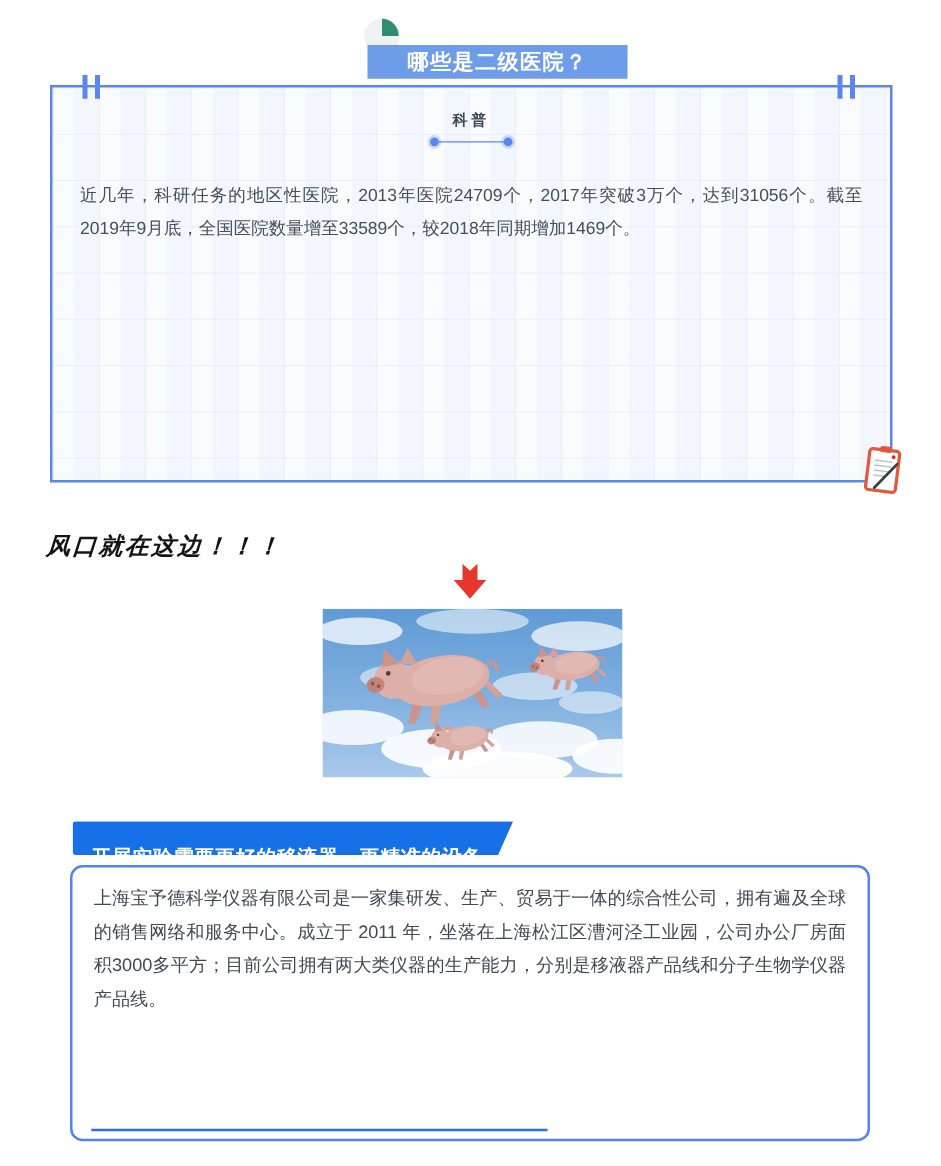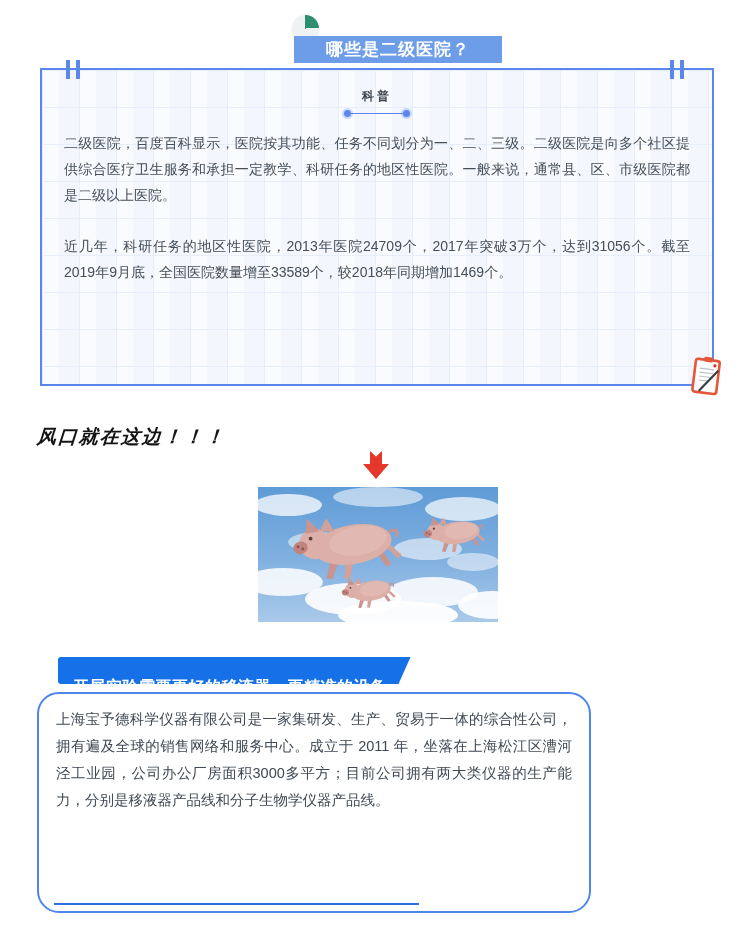--- a/index.html
+++ b/index.html
@@ -79,22 +79,22 @@
 
   
   .ribbon {
     position:absolute; left:58px; top:657px; height:27px; line-height:27px;
     background:#1670e8; color:#ffffff; font-size:16px; font-weight:bold;
     padding:16px 24px 0 15px; letter-spacing:.5px; white-space:nowrap;
     clip-path:polygon(0 0, 100% 0, calc(100% - 12px) 100%, 0 100%);
     border-radius:3px 0 0 3px;
   }
   .bottom-box {
-    position:absolute; left:37px; top:692px; width:554px; height:221px;
-    border:2px solid #4f86ec; border-radius:22px; background:#ffffff;
+    position:absolute; left:56px; top:692px; width:640px; height:221px;
+    border:2px solid #4f86ec; border-radius:10px; background:#ffffff;
   }
   .bottom-box p {
     margin:12px 17px 0; font-size:14.5px; line-height:27px; color:#3f4853;
     text-align:justify;
   }
   .logo-wrap { width:212px; margin:2px auto 0; }
   .bottom-underline {
     position:absolute; left:15px; bottom:6px; width:365px; height:0;
     border-top:2px solid #2f6fe0;
   }
@@ -114,21 +114,20 @@
       <span></span>
       <span></span>
     </div>
 
   <div class="kb-heading">科普</div>
   <div class="kb-underline">
       <i class="l"></i>
       <i class="r"></i>
     </div>
 
-  <p class="p1">二级医院，百度百科显示，医院按其功能、任务不同划分为一、二、三级。二级医院是向多个社区提供综合医疗卫生服务和承担一定教学、科研任务的地区性医院。一般来说，通常县、区、市级医院都是二级以上医院。</p>
   <p class="p2">近几年，科研任务的地区性医院，2013年医院24709个，2017年突破3万个，达到31056个。截至2019年9月底，全国医院数量增至33589个，较2018年同期增加1469个。</p>
 
   <svg class="clipboard-icon" width="34" height="46" viewBox="0 0 34 46">
     <g transform="rotate(7 17 23)">
       <rect x="4" y="6" width="24" height="33" rx="2.5" fill="#ffffff" stroke="#e4573a" stroke-width="2.6"></rect>
       <rect x="12" y="3" width="9" height="5" rx="1.5" fill="#e4573a"></rect>
       <circle cx="23.5" cy="11" r="1.6" fill="#d93025"></circle>
       <line x1="9" y1="15" x2="23" y2="15" stroke="#b9c2cc" stroke-width="1.2"></line>
       <line x1="9" y1="19" x2="23" y2="19" stroke="#b9c2cc" stroke-width="1.2"></line>
       <line x1="9" y1="23" x2="23" y2="23" stroke="#b9c2cc" stroke-width="1.2"></line>

